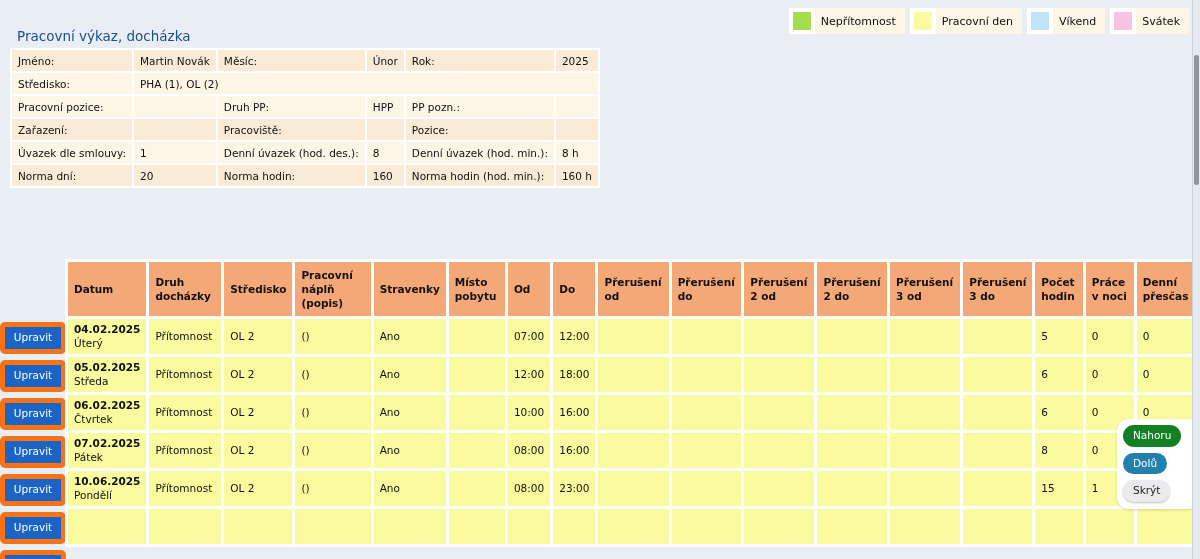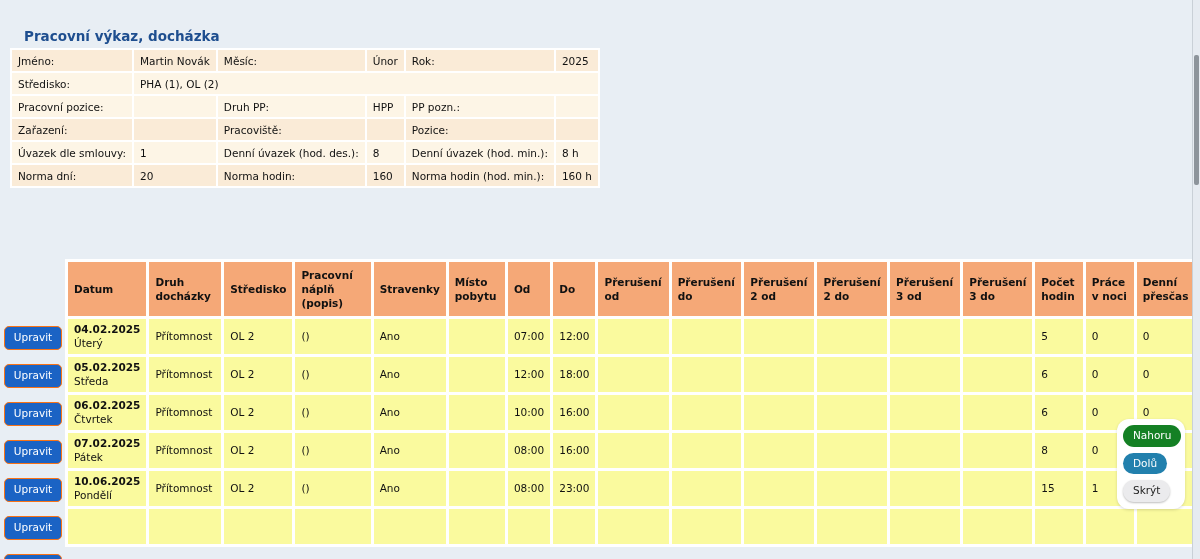--- a/index.html
+++ b/index.html
@@ -5,22 +5,22 @@
   html,body{margin:0;padding:0;}
   body{
     width:1200px;height:559px;position:relative;overflow:hidden;
     background:var(--pagebg,#e8eef4);
     font-family:"DejaVu Sans","Liberation Sans",sans-serif;
     font-size:10.5px;color:#111;
   }
   .page{position:absolute;inset:0;overflow:hidden;}
 
   .title{
-    position:absolute;left:24px;top:28px;
-    font-size:13.5px;font-weight:bold;color:var(--titlecol,#1e4e8f);
+    position:absolute;left:17px;top:28px;
+    font-size:13.5px;font-weight:normal;color:var(--titlecol,#1e4e8f);
   }
 
   
   .legend{position:absolute;top:8px;right:11px;display:flex;gap:5px;}
   .legend-item{display:flex;align-items:center;background:var(--cream,#fdf5e6);}
   .legend-swatch{width:18px;height:18px;border:4px solid #fff;display:inline-block;}
   .legend-label{padding:0 9px 0 6px;font-size:11px;white-space:nowrap;}
 
   
   table.info{
@@ -51,28 +51,28 @@
     padding:3px 6px;height:29px;vertical-align:middle;
     font-size:10.5px;line-height:1.3;white-space:nowrap;overflow:visible;
   }
   .d1{font-weight:bold;white-space:nowrap;}
   .d2{white-space:nowrap;}
 
   
   .edit-col{position:absolute;left:0;top:319px;width:66px;}
   .edit-slot{height:38px;display:flex;align-items:center;justify-content:center;}
   .edit-btn{
-    background:var(--editbtn,#1b63c4);color:#fff;border:1px solid #f97316;
+    background:var(--editbtn,#1b63c4);color:#fff;border:5px solid #f97316;
     border-radius:5px;padding:4px 9px;font-size:10.5px;
     font-family:inherit;cursor:pointer;line-height:1.3;
   }
 
   
   .float-panel{
-    position:absolute;left:1117px;top:419px;width:68px;box-sizing:border-box;
+    position:absolute;left:1117px;top:419px;width:83px;box-sizing:border-box;
     background:#fff;border-radius:12px;padding:6px 6px 7px 6px;
     display:flex;flex-direction:column;align-items:flex-start;gap:6px;
     box-shadow:0 1px 3px rgba(0,0,0,.15);
   }
   .float-panel button{
     border:none;border-radius:11px;padding:4px 10px;
     font-size:10.5px;font-family:inherit;cursor:pointer;line-height:1.3;white-space:nowrap;
   }
   .btn-up{background:var(--upbtn,#148024);color:#fff;}
   .btn-down{background:var(--downbtn,#2280ad);color:#fff;}
@@ -88,20 +88,38 @@
     background:#8d949b;border-radius:2px;
   }
 </style>
 </head>
 <body>
 
 <div class="page">
 
   <div class="title">Pracovní výkaz, docházka</div>
 
+  <div class="legend">
+      <span class="legend-item">
+        <span class="legend-swatch" style="background: rgb(166, 220, 77);"></span>
+        <span class="legend-label">Nepřítomnost</span>
+      </span>
+      <span class="legend-item">
+        <span class="legend-swatch" style="background: rgb(250, 250, 158);"></span>
+        <span class="legend-label">Pracovní den</span>
+      </span>
+      <span class="legend-item">
+        <span class="legend-swatch" style="background: rgb(191, 227, 247);"></span>
+        <span class="legend-label">Víkend</span>
+      </span>
+      <span class="legend-item">
+        <span class="legend-swatch" style="background: rgb(248, 195, 227);"></span>
+        <span class="legend-label">Svátek</span>
+      </span>
+    </div>
 
   <table class="info">
     <tbody>
         <tr class="r-odd">
           <td>Jméno:</td>
           <td class="v1 b">Martin Novák</td>
           <td>Měsíc:</td>
           <td class="v2 b">Únor</td>
           <td>Rok:</td>
           <td class="v3 b">2025</td>

